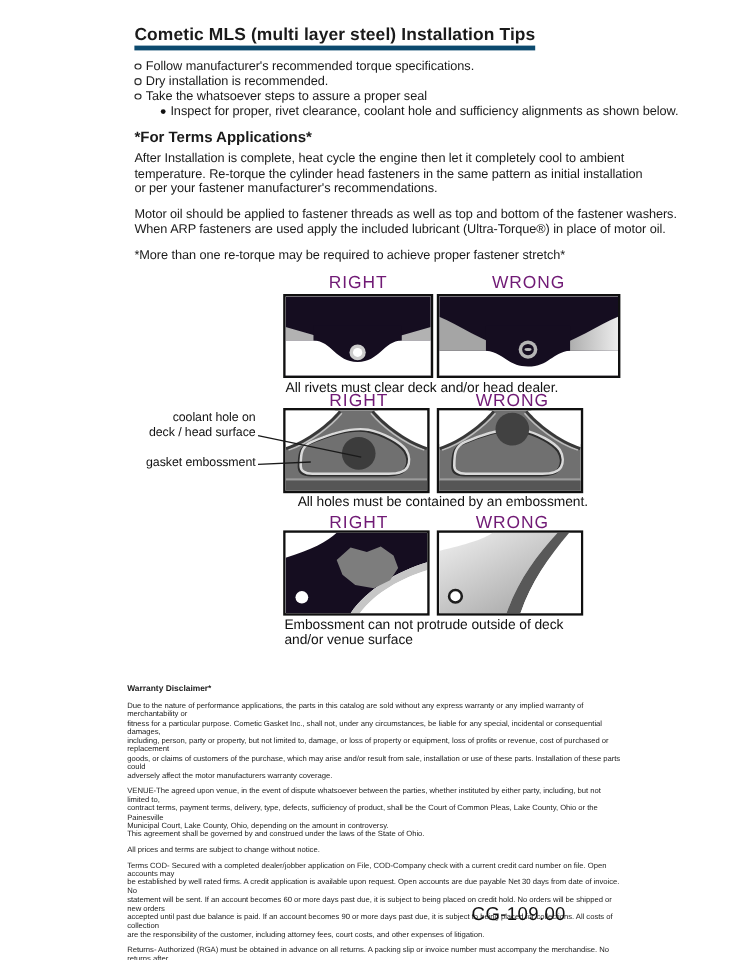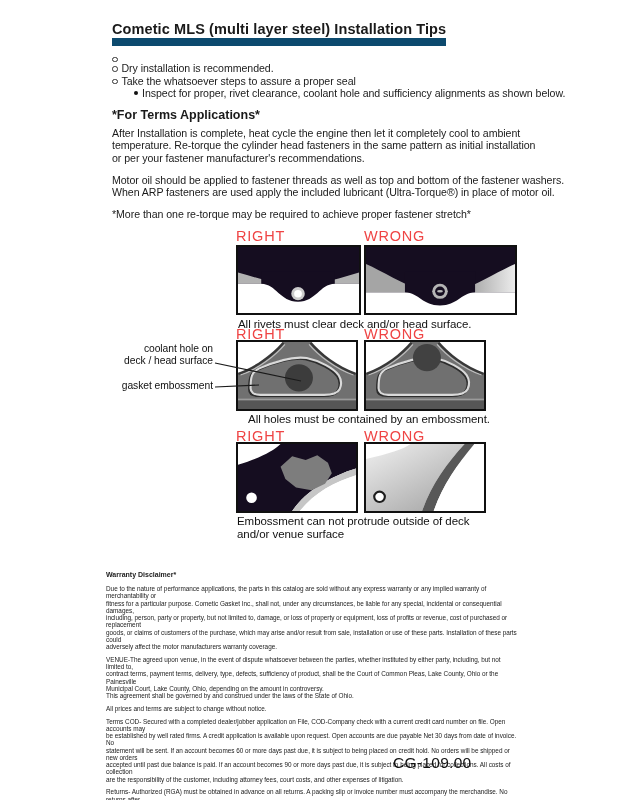--- a/index.html
+++ b/index.html
@@ -2,31 +2,31 @@
 <html><head>
 <meta charset="utf-8">
 <style>
   html,body{margin:0;padding:0;background:#ffffff;}
   .page{position:relative;width:618px;height:800px;background:#ffffff;
         font-family:"Liberation Sans",sans-serif;color:#1a1a1a;overflow:hidden;}
 
   
   .top{position:absolute;left:112px;top:20px;width:460px;}
   .title{display:inline-block;font-size:14.5px;font-weight:bold;letter-spacing:.1px;
-         border-bottom:8px solid #0c4a6e;padding-bottom:1px;margin:0 0 7px 0;white-space:nowrap;}
+         border-bottom:4px solid #0c4a6e;padding-bottom:1px;margin:0 0 7px 0;white-space:nowrap;}
   .brow{display:flex;align-items:flex-start;font-size:10.6px;line-height:12.5px;white-space:nowrap;letter-spacing:-.05px;}
   .brow .glyph{flex:none;margin-right:4px;}
   .dot-o{width:3.5px;height:3.5px;border:1px solid #333;border-radius:50%;margin-top:3.8px;}
   .dot-f{width:4px;height:4px;background:#111;border-radius:50%;margin-top:4px;}
   .sub{margin-left:22px;}
   .dheading{font-size:12.5px;font-weight:bold;margin:8px 0 5px 0;}
   .bodyp{font-size:10.6px;line-height:12.6px;margin:0 0 9px 0;white-space:pre-line;letter-spacing:-.05px;}
 
   
-  .dg-header{position:absolute;font-size:14.5px;letter-spacing:.8px;color:#ef4444;text-align:left;}
+  .dg-header{position:absolute;font-size:14.5px;letter-spacing:.8px;color:#701a75;text-align:center;}
   .panel{position:absolute;border:2px solid #101010;background:#fff;font-size:0;line-height:0;}
   .panel svg{display:block;}
   .caption{position:absolute;font-size:11.5px;line-height:12.8px;color:#111;white-space:pre-line;letter-spacing:-.05px;}
   .lead-label{position:absolute;font-size:10.3px;line-height:11.6px;text-align:right;color:#111;white-space:pre-line;letter-spacing:-.05px;}
   .leader-overlay{position:absolute;left:210px;top:352px;z-index:5;}
 
   
   .fp{position:absolute;left:106px;top:571px;width:414px;color:#222;}
   .fp-heading{font-size:7px;font-weight:bold;margin:0 0 7px 0;}
   .fp p{font-size:6.4px;line-height:7.25px;margin:0 0 5.5px 0;white-space:pre-line;letter-spacing:-.02px;}
@@ -36,20 +36,21 @@
 </head>
 <body>
 
 <div class="page">
 
   <div class="top">
     <div class="title">Cometic MLS (multi layer steel) Installation Tips</div>
 
     <div class="brow">
       <span class="glyph dot-o"></span>
+      <span>Follow manufacturer's recommended torque specifications.</span>
     </div>
     <div class="brow">
       <span class="glyph dot-o"></span>
       <span>Dry installation is recommended.</span>
     </div>
     <div class="brow">
       <span class="glyph dot-o"></span>
       <span>Take the whatsoever steps to assure a proper seal</span>
     </div>
     <div class="brow sub">
@@ -91,21 +92,21 @@
       <rect width="153" height="70" fill="#150d20"></rect>
       <rect x="0" y="48" width="153" height="22" fill="#ffffff"></rect>
       <path d="M0,18 C16,25 38,40 60,47 L60,48 L0,48 Z" fill="#a5a5a5"></path>
       <path d="M153,18 C137,25 115,40 93,47 L93,48 L153,48 Z" fill="url(#g1)"></path>
       <path d="M40,48 C55,49 58,62 76,62 C94,62 97,49 112,48 L112,26 L40,26 Z" fill="#150d20"></path>
       <circle cx="76" cy="47" r="8" fill="#b5b5b5"></circle>
       <circle cx="76" cy="47" r="5" fill="#150d20"></circle>
       <ellipse cx="76" cy="47" rx="3" ry="1.3" fill="#b9b9b9"></ellipse>
     </svg>
   </div>
-  <div class="caption" style="left:238px;top:318px;">All rivets must clear deck and/or head surface.</div>
+  <div class="caption" style="left:238px;top:318px;">All rivets must clear deck and/or head dealer.</div>
 
   <div class="dg-header" style="left:236px;top:326px;width:126px;">RIGHT</div>
   <div class="dg-header" style="left:364px;top:326px;width:126px;">WRONG</div>
 
   <div class="lead-label" style="left:108px;top:343px;width:105px;">coolant hole on
 deck / head surface</div>
   <div class="lead-label" style="left:108px;top:380px;width:105px;">gasket embossment</div>
 
   <div class="panel" style="left:236px;top:340px;">
     <svg width="118" height="67" viewBox="0 0 122 71" preserveAspectRatio="none">

